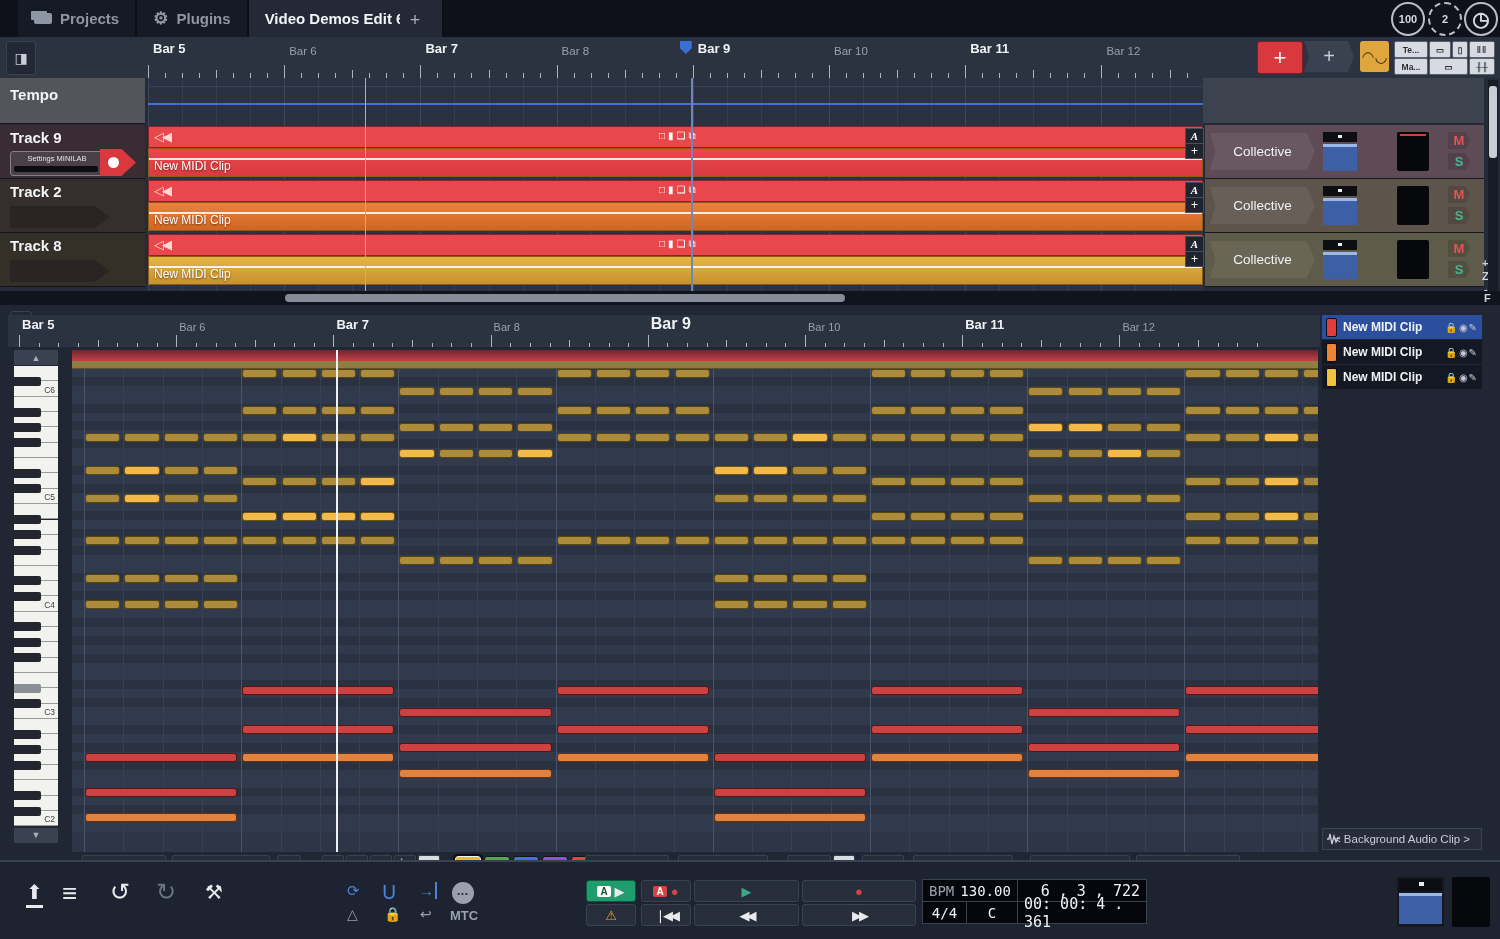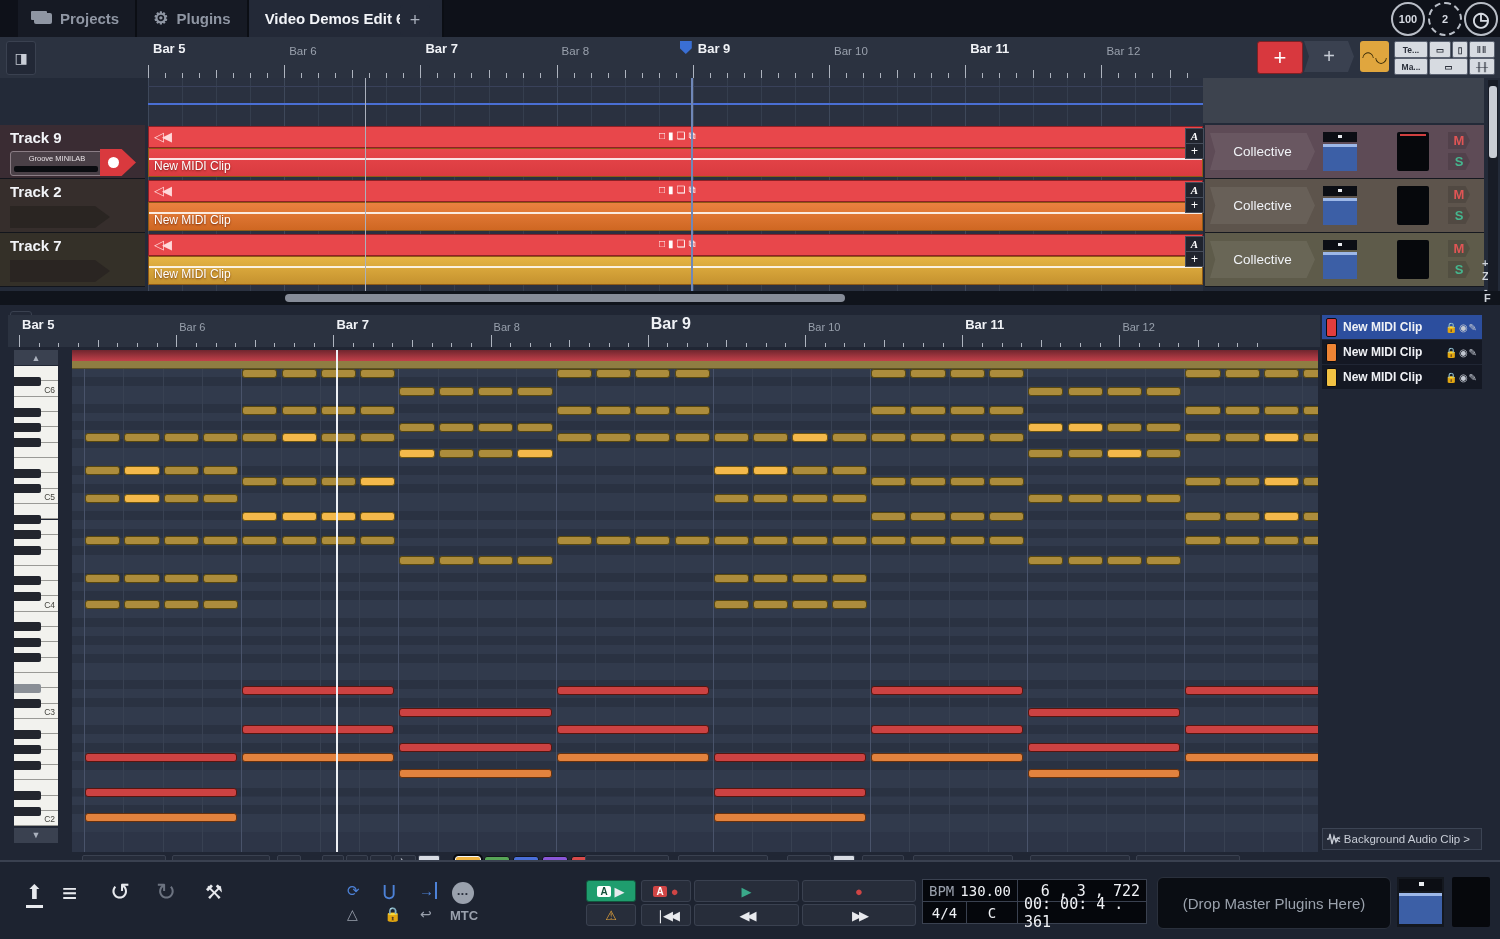--- a/index.html
+++ b/index.html
@@ -264,28 +264,31 @@
         <div class="vline" style="left: 931.15px;"></div>
         <div class="vline strong" style="left: 965.2px;"></div>
         <div class="vline" style="left: 999.25px;"></div>
         <div class="vline" style="left: 1033.3px;"></div>
         <div class="vline" style="left: 1067.35px;"></div>
         <div class="vline strong" style="left: 1101.4px;"></div>
         <div class="vline" style="left: 1135.45px;"></div>
         <div class="vline" style="left: 1169.5px;"></div>
       </div>
 
+    <div class="abs" style="left:0;top:0;width:145px;height:45px;background:#54545c;border-bottom:1px solid #15181f;">
+      <div style="padding:8px 0 0 10px;font-size:15px;font-weight:bold;color:#f2f4f8;">Tempo</div>
+    </div>
     <div class="abs" style="left:1203px;top:0;width:281px;height:45px;background:#3d434e;"></div>
     <div class="abs" style="left:148px;top:8px;width:1055px;height:1px;background:#39415a;"></div>
     <div class="abs" style="left:148px;top:25px;width:1055px;height:2px;background:#4a6fd4;"></div>
     <div id="tracks-holder">
         <div style="position: absolute; left: 0px; top: 47px; width: 145px; height: 53px; background: rgb(58, 44, 51); border-bottom: 1px solid rgb(18, 21, 28);">
           <div style="padding: 4px 0px 0px 10px; font-size: 15px; font-weight: bold; color: rgb(242, 244, 248);">Track 9</div>
           <div style="position: absolute; left: 10px; top: 26px; width: 92px; height: 23px; background: rgb(74, 64, 71); border: 1px solid rgb(138, 125, 133); border-radius: 3px;">
-            <div style="text-align: center; font-size: 7.5px; color: rgb(232, 226, 230); padding-top: 2px;">Groove MINILAB</div>
+            <div style="text-align: center; font-size: 7.5px; color: rgb(232, 226, 230); padding-top: 2px;">Settings MINILAB</div>
             <div style="position: absolute; left: 3px; bottom: 3px; width: 84px; height: 6px; background: rgb(10, 12, 16); border-radius: 2px;"></div>
           </div>
           <div style="position: absolute; left: 100px; top: 24px; width: 36px; height: 27px; background: rgb(217, 57, 62); clip-path: polygon(0px 0px, 60% 0px, 100% 50%, 60% 100%, 0px 100%);">
             <div style="position: absolute; left: 8px; top: 8px; width: 11px; height: 11px; background: rgb(255, 255, 255); border-radius: 50%;"></div>
           </div>
         </div>
         <div class="clipstrip" style="left: 148px; top: 48px; width: 1055px; height: 22px;">
           <div class="rew">◁◀</div>
           <div class="clipicons" style="left: 510px;">□▮❏⧉</div>
         </div>
@@ -325,21 +328,21 @@
           <div class="collective" style="left: 5px; top: 8px; width: 105px; height: 37px; background: rgba(255, 255, 255, 0.07);">Collective</div>
           <div class="faderw" style="left: 118px; top: 7px;">
             <div class="cap"></div>
             <div class="body"></div>
           </div>
           <div class="meter" style="left: 192px; top: 7px; height: 39px;"></div>
           <div class="ms mlabel" style="left: 243px; top: 7px;">M</div>
           <div class="ms slabel" style="left: 243px; top: 28px;">S</div>
         </div>
         <div style="position: absolute; left: 0px; top: 155px; width: 145px; height: 53px; background: rgb(52, 48, 40); border-bottom: 1px solid rgb(18, 21, 28);">
-          <div style="padding: 4px 0px 0px 10px; font-size: 15px; font-weight: bold; color: rgb(242, 244, 248);">Track 7</div>
+          <div style="padding: 4px 0px 0px 10px; font-size: 15px; font-weight: bold; color: rgb(242, 244, 248);">Track 8</div>
           <div class="trackchev" style="left: 10px; top: 27px; width: 100px; height: 22px;"></div>
         </div>
         <div class="clipstrip" style="left: 148px; top: 156px; width: 1055px; height: 22px;">
           <div class="rew">◁◀</div>
           <div class="clipicons" style="left: 510px;">□▮❏⧉</div>
         </div>
         <div class="clipbody" style="left: 148px; top: 178px; width: 1055px; height: 29px; background: linear-gradient(rgb(230, 181, 68), rgb(197, 146, 47));">
           <div class="clipline" style="left: 0px; top: 9px; width: 1053px;"></div>
           <div class="cliplabel">New MIDI Clip</div>
         </div>
@@ -900,22 +903,20 @@
 
     <div class="lcdcell" style="left:922px;top:17px;width:96px;height:23px;">
       <span style="color:#9aa1ad;margin-right:6px;">BPM</span>
       <span>130.00</span>
       </div>
     <div class="lcdcell" style="left:1017px;top:17px;width:130px;height:23px;justify-content:flex-end;font-size:15px;">6 ,  3  , 722</div>
     <div class="lcdcell" style="left:922px;top:39px;width:45px;height:23px;justify-content:center;">4/4</div>
     <div class="lcdcell" style="left:966px;top:39px;width:52px;height:23px;justify-content:center;">C</div>
     <div class="lcdcell" style="left:1017px;top:39px;width:130px;height:23px;justify-content:flex-end;font-size:15px;">00: 00: 4 .  361</div>
 
-    <div class="abs" style="left:1157px;top:15px;width:232px;height:50px;background:#0a0d13;border:1px solid #2a303c;border-radius:6px;
-         display:flex;align-items:center;justify-content:center;color:#9aa1ac;font-size:15px;">(Drop Master Plugins Here)</div>
     <div class="abs" style="left:1397px;top:15px;width:47px;height:50px;background:#14181f;padding:2px;box-sizing:border-box;">
       <div style="height:12px;background:#0c0e14;position:relative;">
           <div style="position:absolute;left:50%;top:3px;width:5px;height:4px;background:#e8eaee;margin-left:-2px;"></div>
         </div>
       <div style="height:28px;background:#3c5fa6;border-top:3px solid #9db8e8;margin-top:2px;"></div>
     </div>
     <div class="abs" style="left:1452px;top:15px;width:38px;height:50px;background:#06080c;border-radius:2px;"></div>
   </div>
 </div>
 

